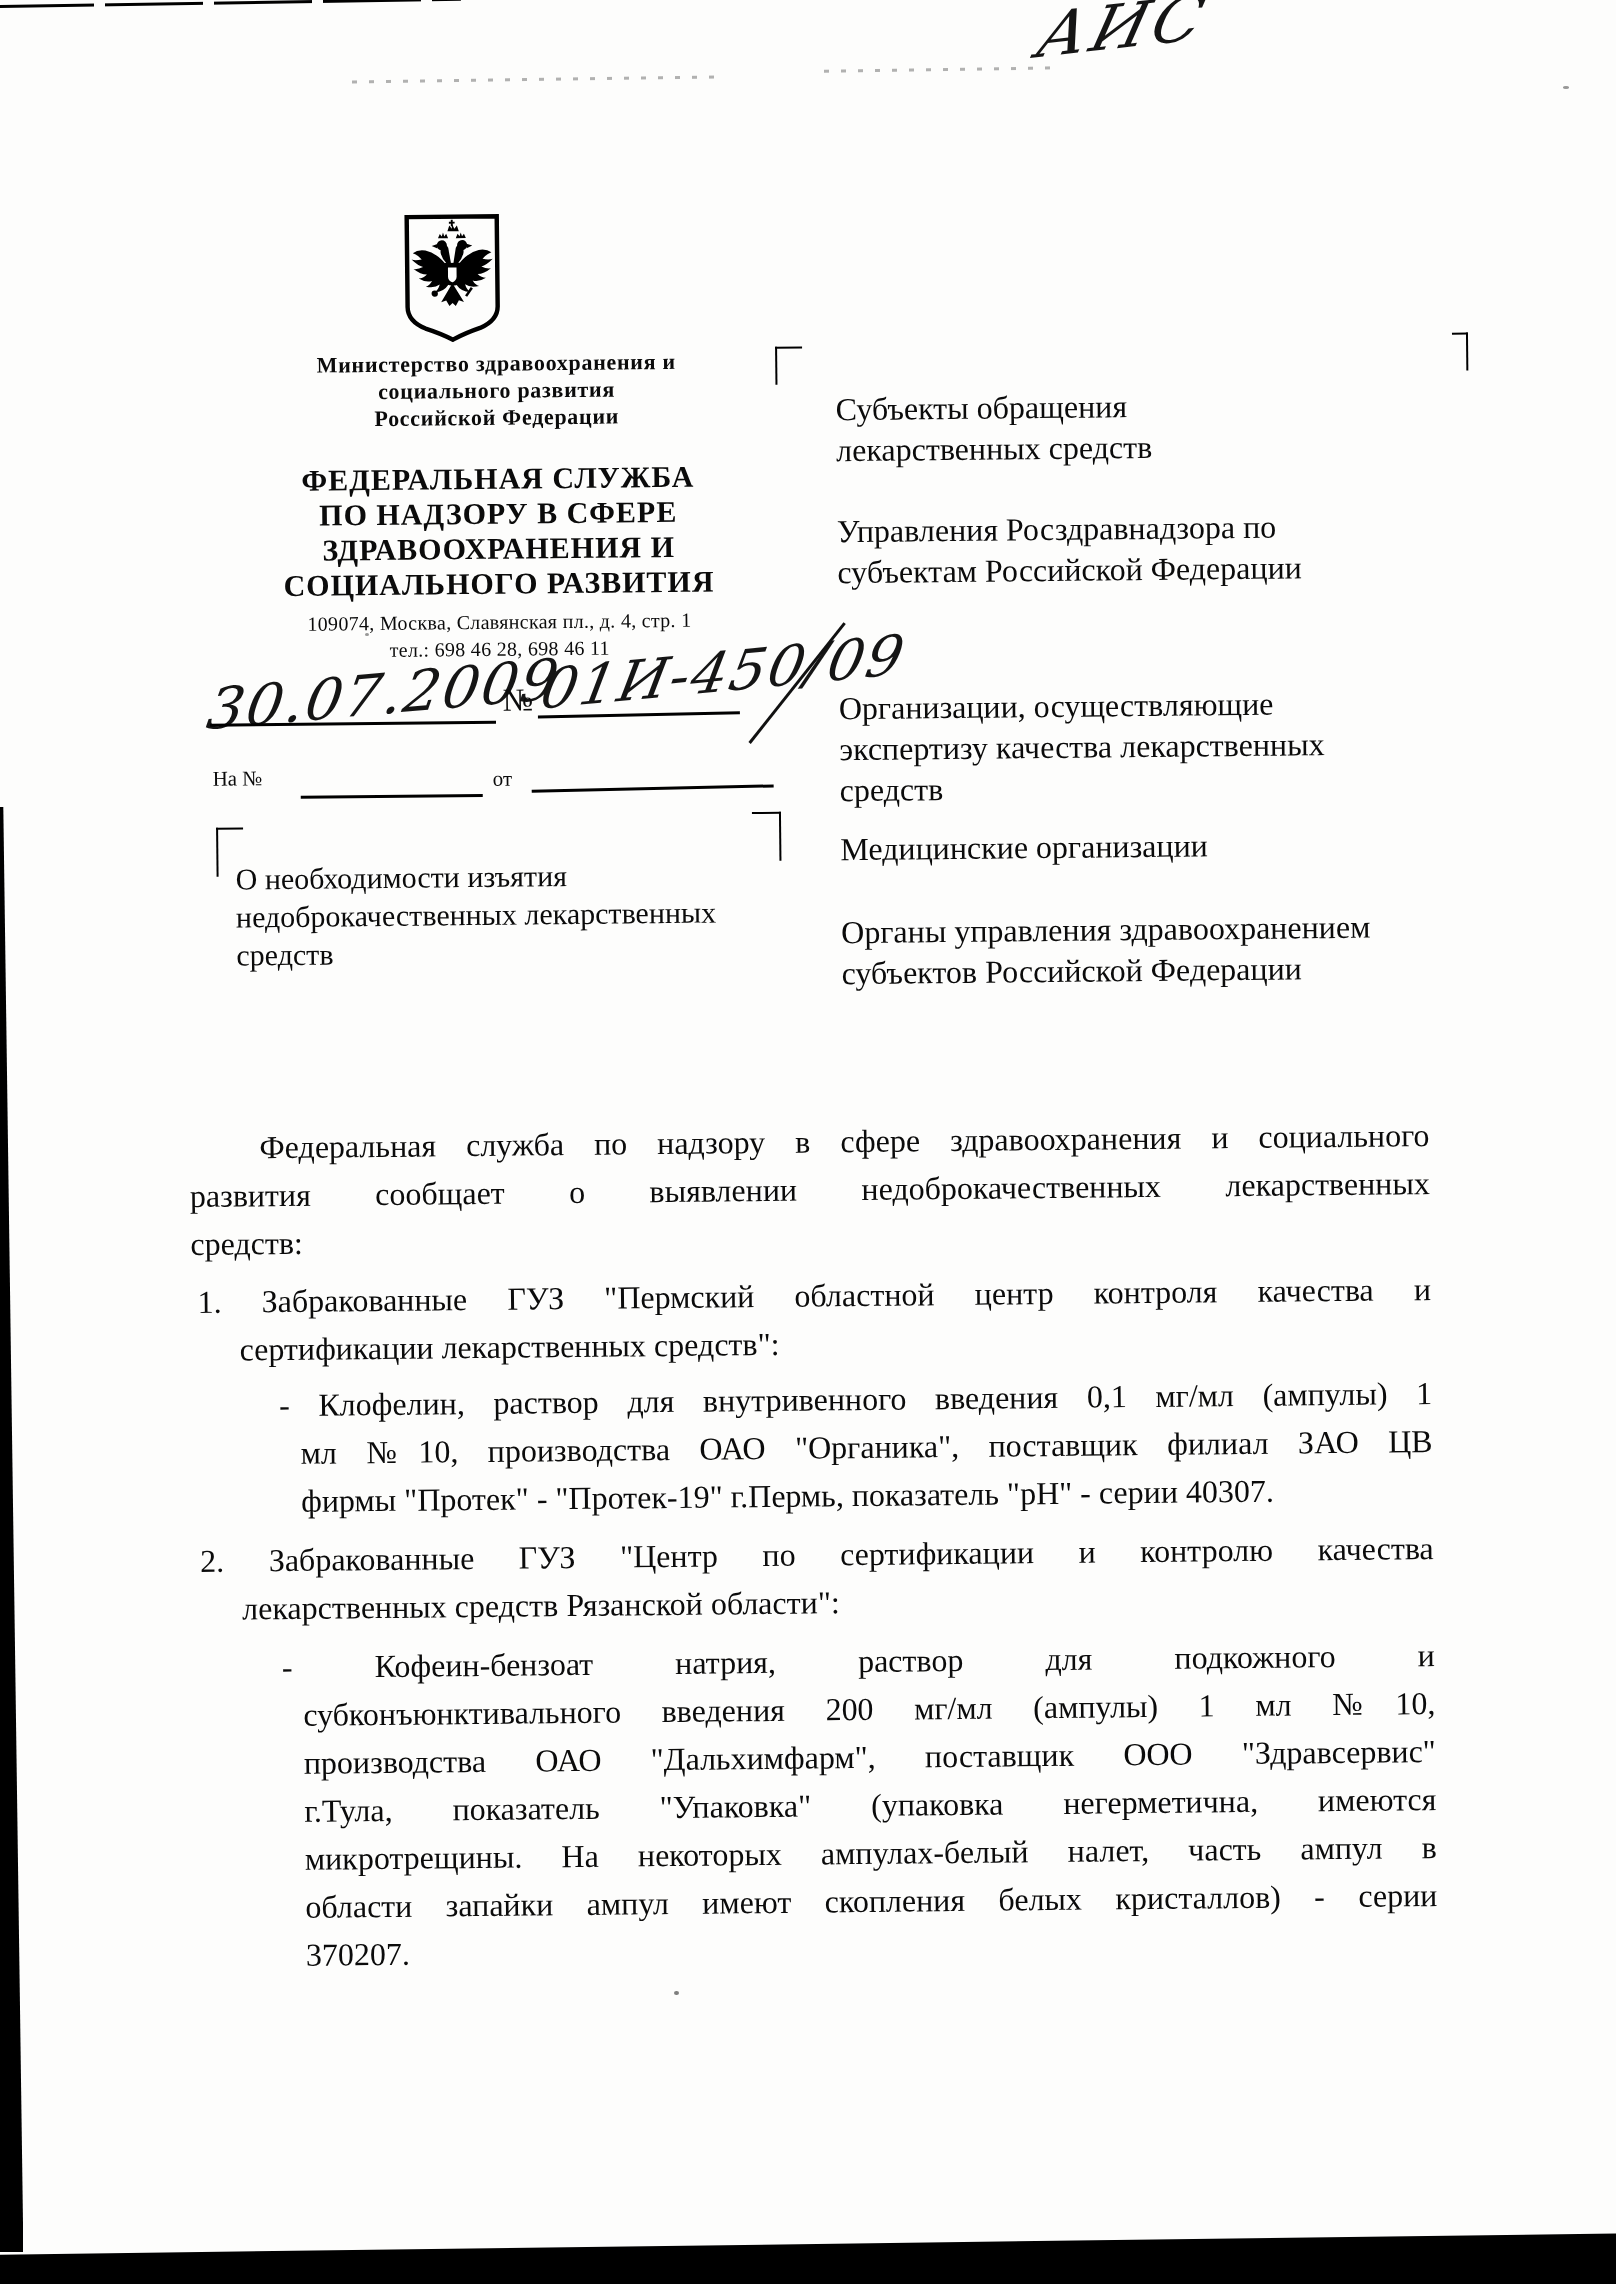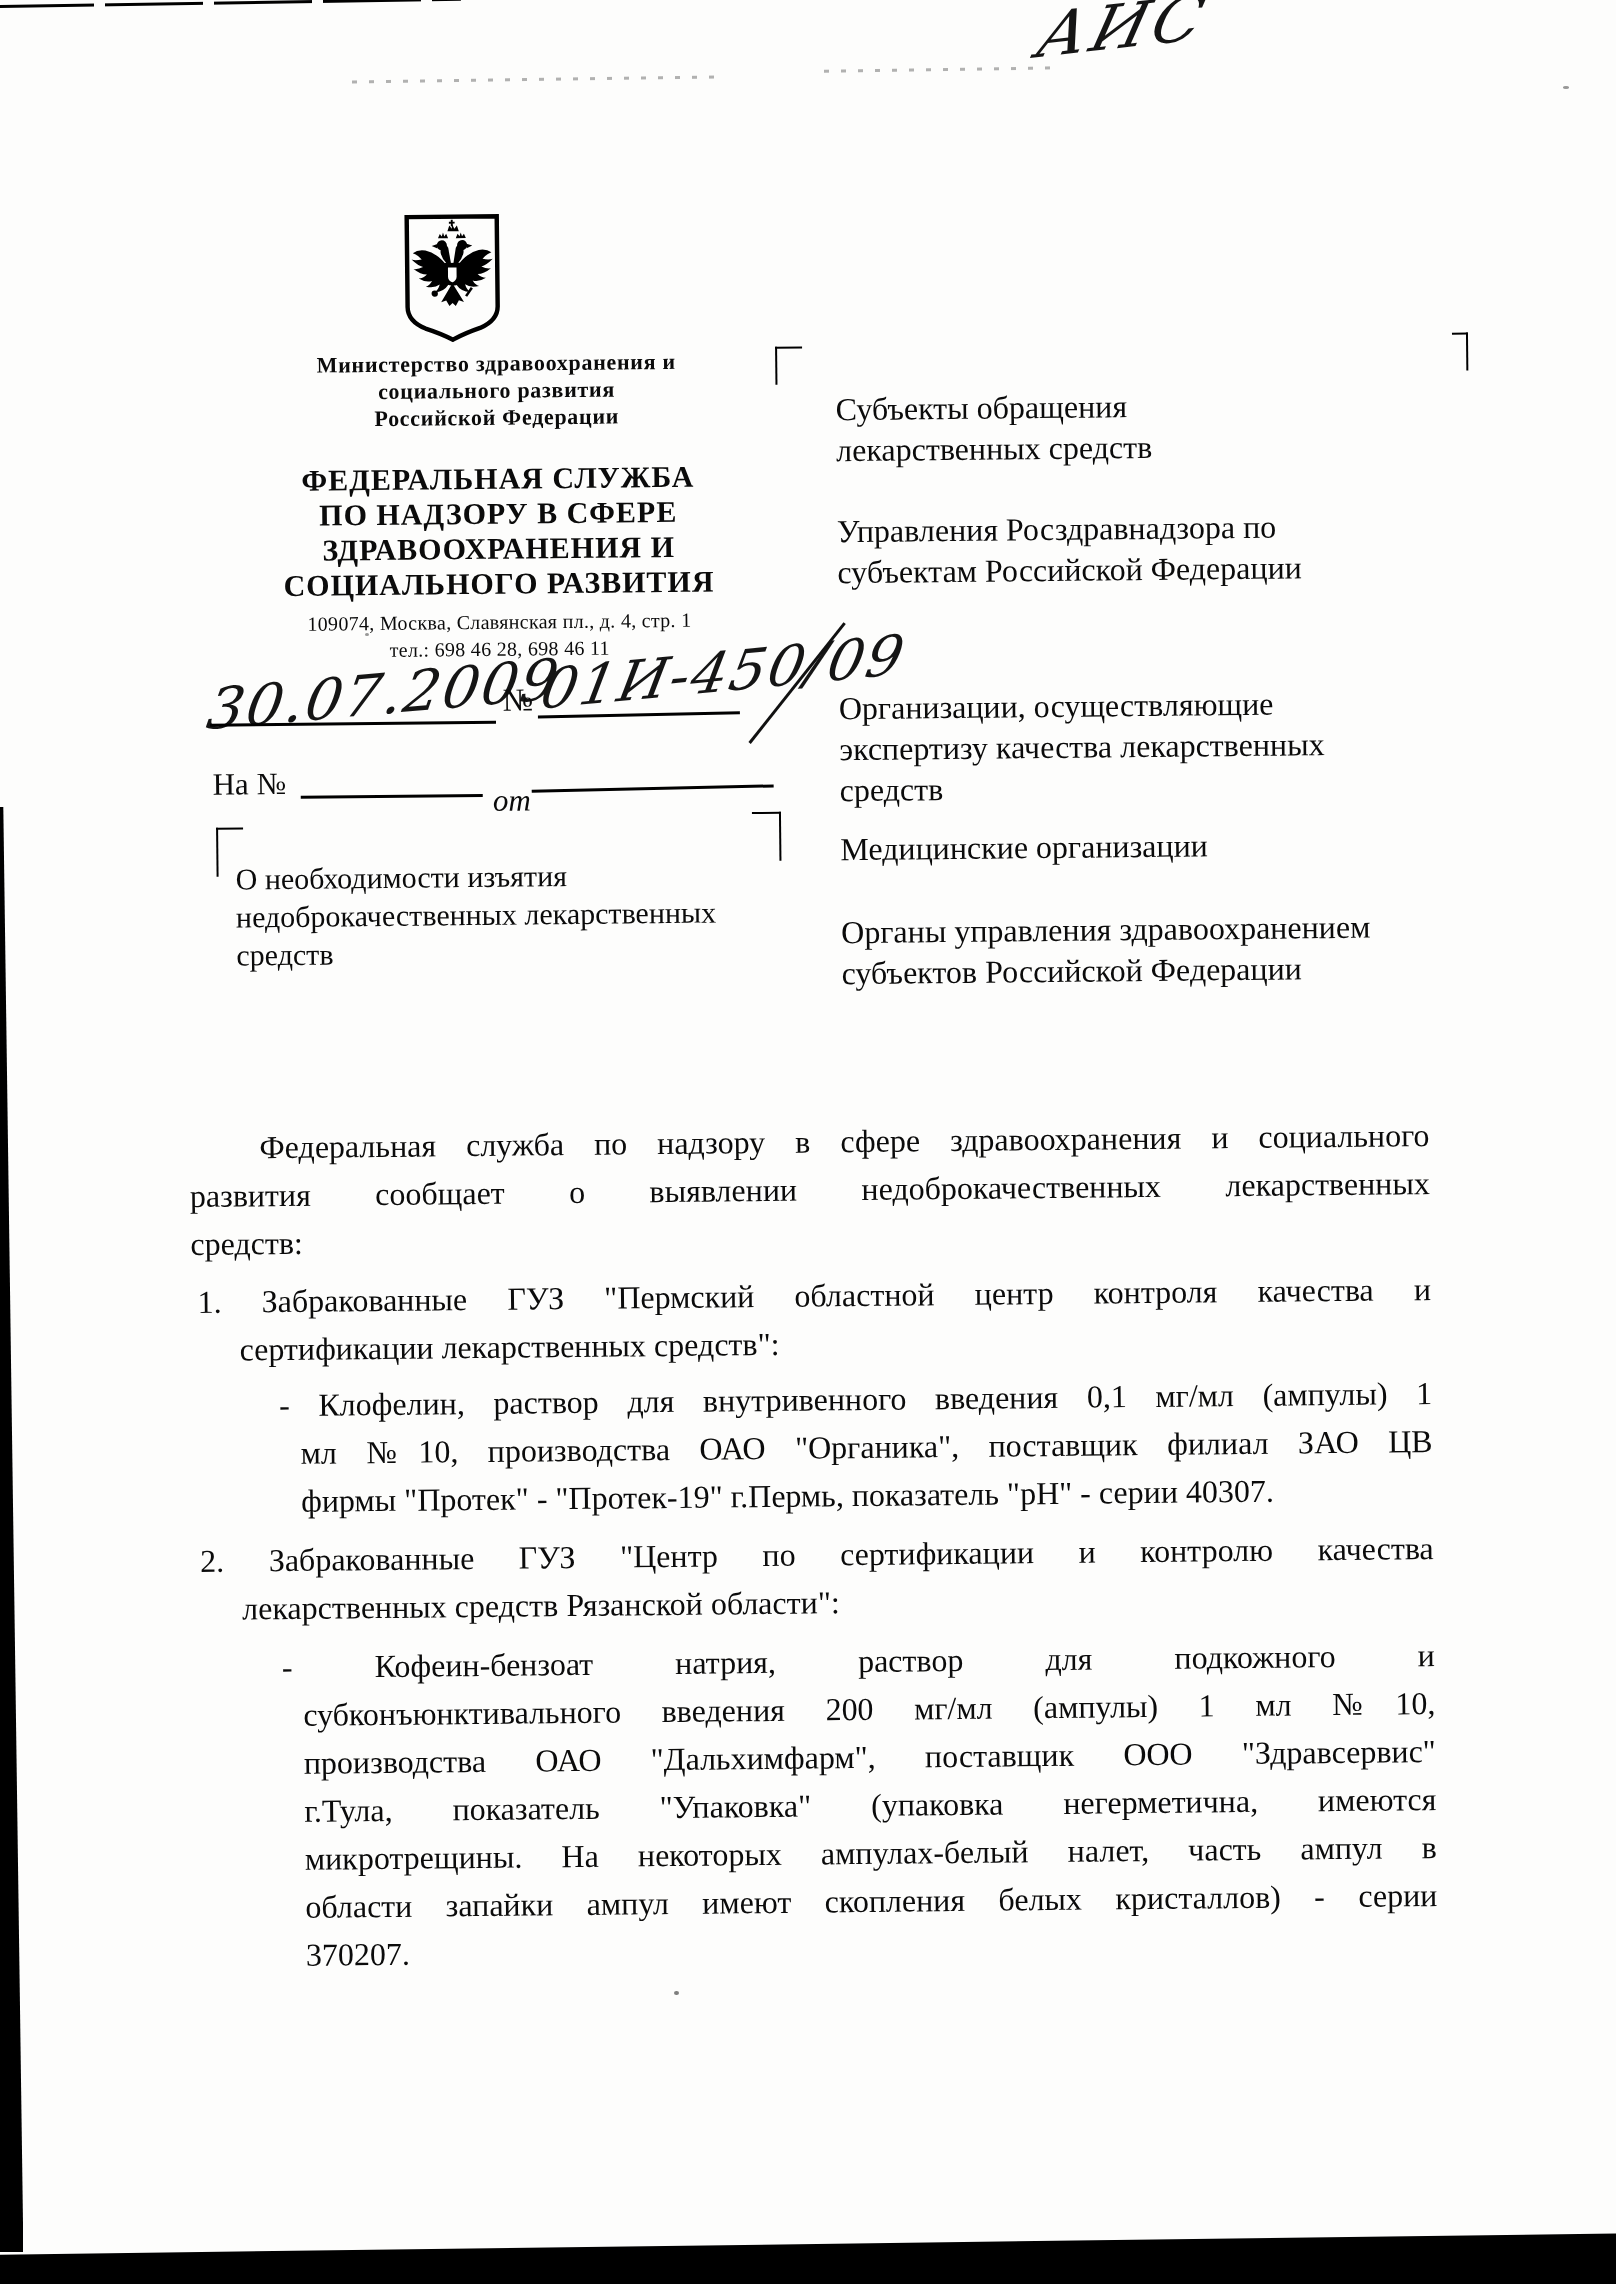--- a/index.html
+++ b/index.html
@@ -19,21 +19,21 @@
   
   .hw {
     font-family:"DejaVu Serif", serif; font-style:italic; color:#151515;
     white-space:nowrap; letter-spacing:2px;
   }
   .hw-date   { font-size:57px; transform:skewX(-14deg) rotate(-4.5deg); }
   .hw-number { font-size:56px; transform:skewX(-16deg) rotate(-5deg); }
   .hw-ais    { font-size:63px; transform:skewX(-20deg) rotate(-6deg); letter-spacing:3.9px; }
 
   .rule { position:absolute; height:3.3px; background:#000; }
-  .label { font-size:31px; }
+  .label { font-size:21px; }
 
   
   .br-tl { position:absolute; border-left:2.6px solid #000; border-top:2.6px solid #000; }
   .br-tr { position:absolute; border-right:2.6px solid #000; border-top:2.6px solid #000; }
 
   
   .recip { position:absolute; left:843px; width:658px; font-size:32px; line-height:41px; }
 
   
   .subject { font-size:30px; line-height:38px; }
@@ -118,21 +118,21 @@
 
     <div class="abs hw hw-date" style="left:215px; top:663px;">30.07.2009</div>
     <div class="abs label" style="left:507px; top:685px; font-size:32px;">№</div>
     <div class="abs hw hw-number" style="left:550px; top:645px;">01И-450/09</div>
     <div class="slash" style="left:800px; top:613px; height:153px; transform:rotate(39deg);"></div>
     <div class="rule" style="left:214px; top:724px; width:286px;"></div>
     <div class="rule" style="left:542px; top:718px; width:202px; transform:rotate(-0.6deg);"></div>
 
     <div class="abs label" style="left:216px; top:767px;">На №</div>
     <div class="rule" style="left:304px; top:797px; width:182px;"></div>
-    <div class="abs label" style="left:496px; top:786px;font-style:italic;">от</div>
+    <div class="abs label" style="left:496px; top:770px;">от</div>
     <div class="rule" style="left:535px; top:792px; width:242px; transform:rotate(-0.7deg);"></div>
 
     <div class="br-tl" style="left:783px; top:353px; width:25px; height:36px;"></div>
     <div class="br-tr" style="left:1460px; top:346px; width:14.3px; height:36px;"></div>
     <div class="br-tl" style="left:219px; top:828px; width:25px; height:47px;"></div>
     <div class="br-tr" style="left:755px; top:818px; width:27px; height:47px;"></div>
 
     <div class="recip" style="top:396px;">
       <div>Субъекты обращения</div>
       <div>лекарственных средств</div>

